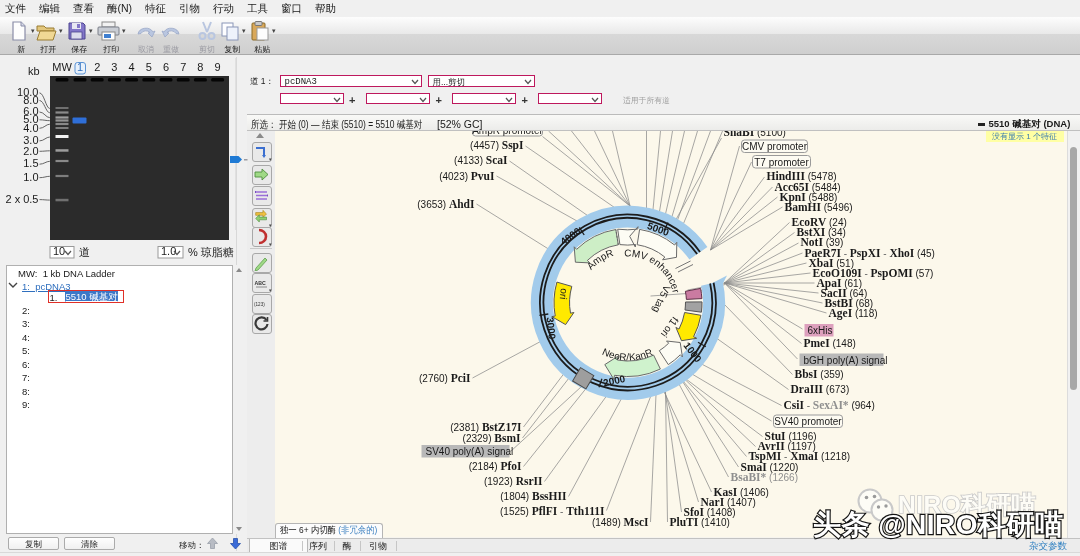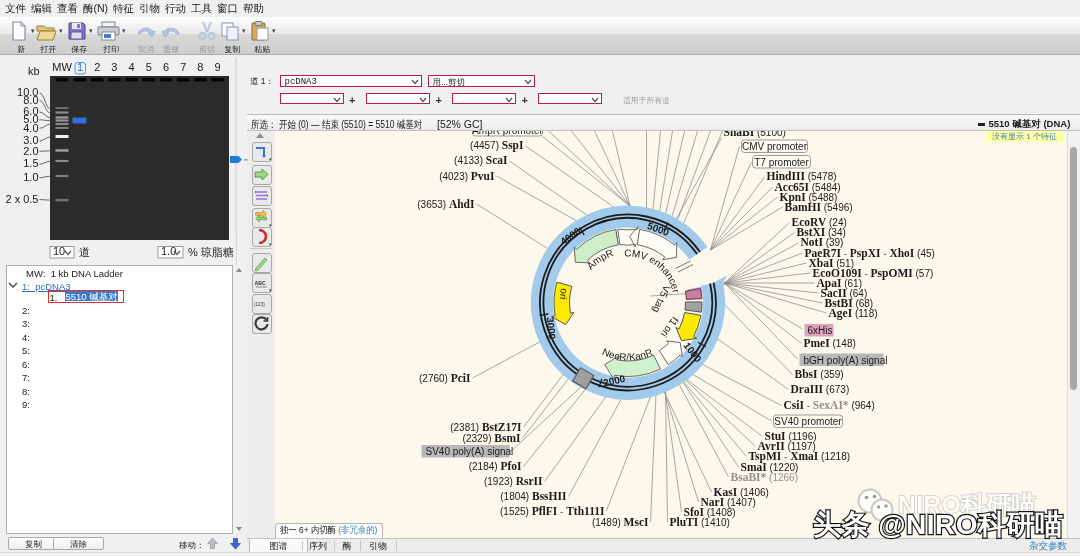--- a/index.html
+++ b/index.html
@@ -1,17 +1,17 @@
 <!DOCTYPE html>
 <html><head><meta charset="utf-8"><style>
 * { margin:0; padding:0; box-sizing:border-box; }
 html,body { width:1080px; height:556px; overflow:hidden; font-family:"Liberation Sans",sans-serif; }
 #win { position:relative; width:1080px; height:556px; background:#f0f0f0; }
 #menubar { position:absolute; left:0; top:0; width:1080px; height:17px; background:#f0f0f0;
-  font-size:10.5px; color:#1a1a1a; display:flex; gap:5px; padding-left:5px; align-items:center; }
+  font-size:10.5px; color:#1a1a1a; display:flex; gap:13px; padding-left:5px; align-items:center; }
 #toolbar { position:absolute; left:0; top:17px; width:1080px; height:38px;
   background:linear-gradient(#fdfdfd,#e9e9e9 45%,#d8d8d8 46%,#cfcfcf); border-bottom:1px solid #a9a9a9; }
 .tbtn { position:absolute; top:2px; text-align:center; }
 .tbico { height:23px; display:flex; align-items:center; }
 .tbarrow { font-size:7px; color:#444; margin-left:1px; }
 .tblbl { font-size:8px; color:#1a1a1a; margin-top:2px; }
 .tblbl.g { color:#9a9aa2; }
 #gel { position:absolute; left:0px; top:55px; }
 svg text { font-family:"Liberation Sans",sans-serif; font-size:11px; fill:#1a1a1a; }
 text.hdr1 { fill:#2f6fbe; }
@@ -237,21 +237,21 @@
       <path d="M 174,251.0 l3,3.5 l3,-3.5" fill="none" stroke="#555" stroke-width="1.2"></path>
       <text class="cjks" x="188" y="255.5">% 琼脂糖</text>
       <line x1="236" y1="58" x2="236" y2="230" stroke="#d6d6d6" stroke-width="1.2"></line>
     </svg>
 <svg id="bluearrow" width="18" height="9" viewBox="0 0 18 9">
       <polygon points="0,1 8.5,1 12,4.5 8.5,8 0,8" fill="#1f7ad4"></polygon>
       <rect x="14" y="4" width="3.5" height="1.5" fill="#9a9aa0"></rect>
     </svg>
 <div id="groove" style="position:absolute;left:235.5px;top:57px;width:1.5px;height:494px;background:#d8d8d8"></div>
 <div id="list"></div>
-<div class="lrow" style="top:267.5px"><span style="margin-left:20px">MW:  1 kb DNA Ladder</span></div>
+<div class="lrow" style="top:267.5px"><span style="margin-left:12px">MW:  1 kb DNA Ladder</span></div>
     <svg style="position:absolute;left:8px;top:281px" width="10" height="8">
       <path d="M1,2 l4,4 4,-4" fill="none" stroke="#444" stroke-width="1.4"></path>
     </svg>
     <div class="lrow blue" style="top:281px"><span style="margin-left:16px">1:  pcDNA3</span></div>
     <div class="selbox"></div>
     <div class="lrow" style="top:291.5px"><span style="margin-left:43.5px">1.</span></div>
     <div class="selhl">5510 碱基对</div>
     <div class="lrow" style="top:304.8px"><span style="margin-left:16px">2:</span></div>
     <div class="lrow" style="top:318.3px"><span style="margin-left:16px">3:</span></div>
     <div class="lrow" style="top:331.8px"><span style="margin-left:16px">4:</span></div>
@@ -259,21 +259,21 @@
     <div class="lrow" style="top:358.8px"><span style="margin-left:16px">6:</span></div>
     <div class="lrow" style="top:372.2px"><span style="margin-left:16px">7:</span></div>
     <div class="lrow" style="top:385.7px"><span style="margin-left:16px">8:</span></div>
     <div class="lrow" style="top:399.2px"><span style="margin-left:16px">9:</span></div>
 <div id="lscroll"><svg width="10" height="269">
         <path d="M2,7 l3,-4 3,4 z" fill="#8a8a8a"></path>
         <path d="M2,262 l3,4 3,-4 z" fill="#8a8a8a"></path>
       </svg></div>
 <div id="btnrow">
  <div class="btn" style="left:8px">复制</div>
- <div class="btn" style="left:53px">清除</div>
+ <div class="btn" style="left:64px">清除</div>
 </div>
 <div class="lbl" style="left:179px;top:540px;font-size:8.5px">移动：</div>
 <svg style="position:absolute;left:206px;top:537px" width="40" height="13" viewBox="0 0 40 13">
  <path d="M6.5,1 l5,5.5 h-3 v5 h-4 v-5 h-3 z" fill="#b8bcc4" stroke="#9aa0aa" stroke-width="0.8"></path>
  <path d="M29.5,12 l5,-5.5 h-3 v-5 h-4 v5 h-3 z" fill="#3a6bd8" stroke="#2a50a8" stroke-width="0.8"></path>
 </svg>
 <div id="rc">
  <div class="lbl" style="left:3px;top:21px;font-size:8.5px">道 1：</div>
  <div class="combo" style="left:32.5px;top:20px;width:142.5px;height:11.5px">
         <span class="tx" style="font-family:'Liberation Mono',monospace;top:1px">pcDNA3</span>

